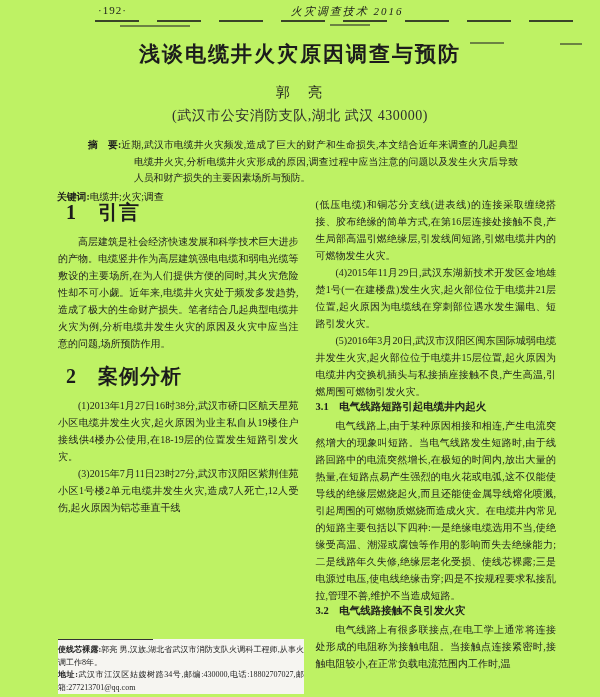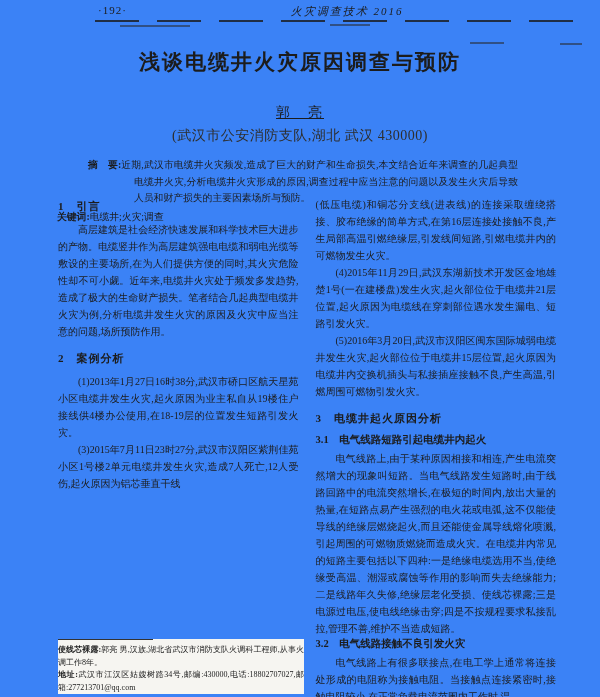--- a/index.html
+++ b/index.html
@@ -1,53 +1,53 @@
 <!DOCTYPE html>
 <html><head>
 <meta charset="utf-8">
 <style>
   html,body{margin:0;padding:0;background:#f6f5f1;}
   .page{
     position:relative;width:600px;height:697px;overflow:hidden;
-    background:#3b82f6;
+    background:#bef264;
     font-family:"Liberation Serif","DejaVu Serif",serif;
     color:#1c1c1c;
   }
   
   .hdr{position:absolute;top:4px;left:98px;right:20px;height:14px;font-size:11px;}
   .pageno{position:absolute;left:0;top:0;letter-spacing:1px;}
   .journal{position:absolute;left:16px;right:0;top:0;text-align:center;font-style:italic;letter-spacing:2px;}
   .rule{
     position:absolute;top:20px;left:95px;right:14px;height:2px;
     background:repeating-linear-gradient(90deg,rgba(25,25,25,.8) 0 44px,transparent 44px 62px);
   }
   .dash{position:absolute;height:1.5px;background:rgba(40,40,40,.55);}
   .dash1{top:25px;left:120px;width:70px;}
   .dash2{top:42px;left:470px;width:34px;}
   .dash3{top:43px;left:560px;width:22px;}
   .dash4{top:24px;left:330px;width:40px;}
   
   .front{position:absolute;top:36px;left:0;right:0;text-align:center;}
-  .title{margin:12px;font-size:21px;font-weight:bold;letter-spacing:2px;}
-  .author{margin-top:28px;font-size:14px;letter-spacing:2px;text-decoration:underline;}
+  .title{margin:4px;font-size:21px;font-weight:bold;letter-spacing:2px;}
+  .author{margin-top:16px;font-size:14px;letter-spacing:2px;}
   .affil{margin-top:5px;font-size:14px;letter-spacing:.5px;color:#2e2e2e;}
   .abstract{
     margin:12px 82px 0 88px;text-align:justify;
     font-size:9.8px;line-height:16.5px;
     padding-left:46px;text-indent:-46px;
   }
   .keywords{margin:2px 82px 0 57px;text-align:left;font-size:9.8px;line-height:16.5px;}
   .lab{font-weight:bold;}
   
   .columns{position:absolute;top:196px;left:58px;right:44px;bottom:0;display:flex;gap:17px;}
   .col{flex:1;min-width:0;}
   .col-left{max-height:436px;overflow:hidden;}
   .body{margin:0;font-size:10px;line-height:17px;text-align:justify;}
   .ind{text-indent:2em;}
-  .h2{font-size:11px;font-weight:bold;margin:11px 0 7px;letter-spacing:1px;}
+  .h2{font-size:20px;font-weight:bold;margin:11px 8px 7px;letter-spacing:1px;}
   .h2.first{margin-top:3px;}
   .h3{font-size:10.5px;font-weight:bold;margin:0 0 3px;}
   
   .footnote{
     position:absolute;left:58px;bottom:3px;width:246px;
     font-size:8px;line-height:12.5px;color:#222;background:#f6f5f1;
   }
   .fn-rule{width:95px;border-top:1.5px solid #333;margin-bottom:4px;}
   .fn-line{margin:0;text-align:justify;}
 </style>
@@ -79,21 +79,20 @@
       <div class="h2 first">1　引言</div>
       <p class="body ind">高层建筑是社会经济快速发展和科学技术巨大进步的产物。电缆竖井作为高层建筑强电电缆和弱电光缆等敷设的主要场所,在为人们提供方便的同时,其火灾危险性却不可小觑。近年来,电缆井火灾处于频发多发趋势,造成了极大的生命财产损失。笔者结合几起典型电缆井火灾为例,分析电缆井发生火灾的原因及火灾中应当注意的问题,场所预防作用。</p>
       <div class="h2">2　案例分析</div>
       <p class="body ind">(1)2013年1月27日16时38分,武汉市硚口区航天星苑小区电缆井发生火灾,起火原因为业主私自从19楼住户接线供4楼办公使用,在18-19层的位置发生短路引发火灾。</p>
       <p class="body ind">(3)2015年7月11日23时27分,武汉市汉阳区紫荆佳苑小区1号楼2单元电缆井发生火灾,造成7人死亡,12人受伤,起火原因为铝芯垂直干线</p>
     </div>
     <div class="col col-right">
       <p class="body">(低压电缆)和铜芯分支线(进表线)的连接采取缠绕搭接、胶布绝缘的简单方式,在第16层连接处接触不良,产生局部高温引燃绝缘层,引发线间短路,引燃电缆井内的可燃物发生火灾。</p>
       <p class="body ind">(4)2015年11月29日,武汉东湖新技术开发区金地雄楚1号(一在建楼盘)发生火灾,起火部位位于电缆井21层位置,起火原因为电缆线在穿刺部位遇水发生漏电、短路引发火灾。</p>
       <p class="body ind">(5)2016年3月20日,武汉市汉阳区闽东国际城弱电缆井发生火灾,起火部位位于电缆井15层位置,起火原因为电缆井内交换机插头与私接插座接触不良,产生高温,引燃周围可燃物引发火灾。</p>
-      <div class="h2">3　电缆井起火原因分析</div>
       <div class="h3">3.1　电气线路短路引起电缆井内起火</div>
       <p class="body ind">电气线路上,由于某种原因相接和相连,产生电流突然增大的现象叫短路。当电气线路发生短路时,由于线路回路中的电流突然增长,在极短的时间内,放出大量的热量,在短路点易产生强烈的电火花或电弧,这不仅能使导线的绝缘层燃烧起火,而且还能使金属导线熔化喷溅,引起周围的可燃物质燃烧而造成火灾。在电缆井内常见的短路主要包括以下四种:一是绝缘电缆选用不当,使绝缘受高温、潮湿或腐蚀等作用的影响而失去绝缘能力;二是线路年久失修,绝缘层老化受损、使线芯裸露;三是电源过电压,使电线绝缘击穿;四是不按规程要求私接乱拉,管理不善,维护不当造成短路。</p>
       <div class="h3">3.2　电气线路接触不良引发火灾</div>
       <p class="body ind">电气线路上有很多联接点,在电工学上通常将连接处形成的电阻称为接触电阻。当接触点连接紧密时,接触电阻较小,在正常负载电流范围内工作时,温</p>
     </div>
   </div>
 
   <div class="footnote">
     <div class="fn-rule"></div>
     <p class="fn-line"><span class="lab">使线芯裸露:</span><span>郭亮 男,汉族,湖北省武汉市消防支队火调科工程师,从事火调工作8年。</span></p>

